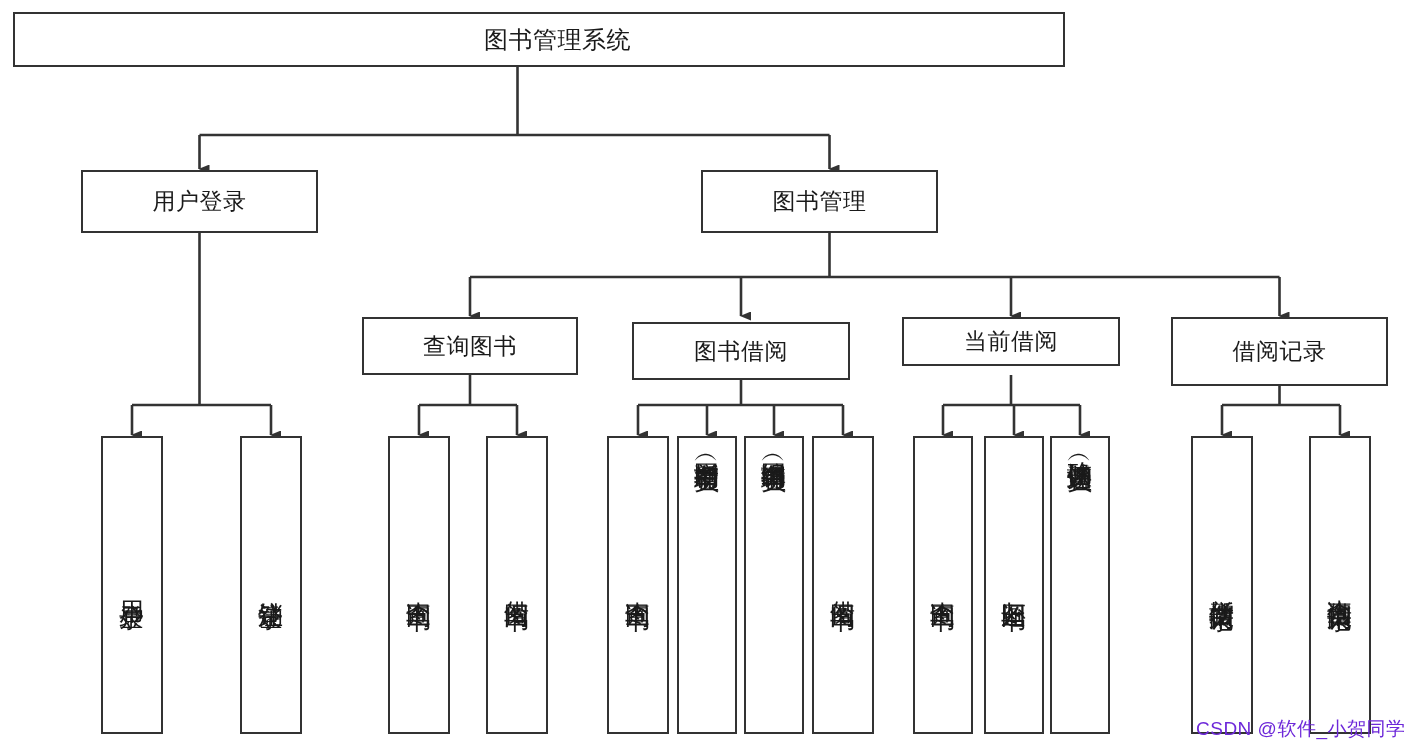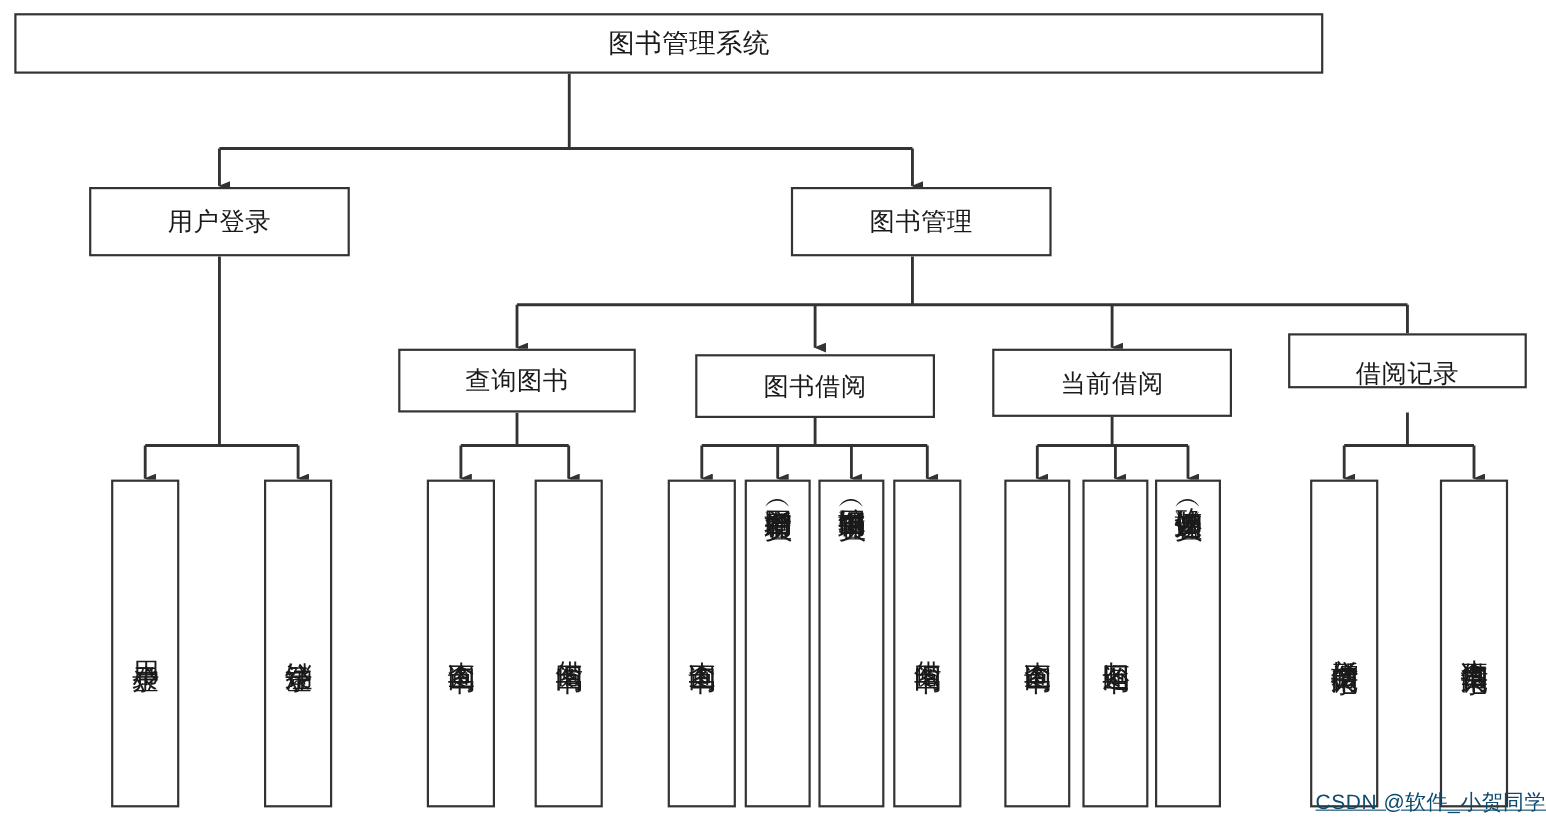--- a/index.html
+++ b/index.html
@@ -67,26 +67,25 @@
   }
   .node.vertical.tall-text {
     align-items: flex-start;
   }
   .node.vertical.tall-text .label {
     font-size: 25px;
     letter-spacing: 1px;
   }
   .watermark {
     position: absolute;
-    color: #0c4a6e;
+    color: #6d28d9;
     font-size: 19px;
     white-space: nowrap;
     letter-spacing: 0.5px;
     user-select: none;
-    text-decoration: underline;
   }
 </style>
 </head>
 <body>
 
 <div id="diagram-root">
 
   <svg id="connectors" viewBox="0 0 1405 747" xmlns="http://www.w3.org/2000/svg">
     <defs>
       <marker id="arrowhead" markerWidth="9" markerHeight="11" refX="4.5" refY="10" orient="auto" markerUnits="userSpaceOnUse">
@@ -124,39 +123,39 @@
         <path d="M 1014 405 L 1014 435" marker-end="url(#arrowhead)"></path>
         <path d="M 1080 405 L 1080 435" marker-end="url(#arrowhead)"></path>
         <path d="M 1279.5 375 L 1279.5 405"></path>
         <path d="M 1222 405 L 1340 405"></path>
         <path d="M 1222 405 L 1222 435" marker-end="url(#arrowhead)"></path>
         <path d="M 1340 405 L 1340 435" marker-end="url(#arrowhead)"></path>
       </g>
   </svg>
 
   <div id="node-layer">
-      <div class="node horizontal title" style="left: 13px; top: 12px; width: 1190px; height: 55px; padding-left: 37px;">
+      <div class="node horizontal title" style="left: 13px; top: 12px; width: 1052px; height: 55px; padding-left: 37px;">
         <span class="label">图书管理系统</span>
       </div>
       <div class="node horizontal" style="left: 81px; top: 170px; width: 237px; height: 63px;">
         <span class="label">用户登录</span>
       </div>
-      <div class="node horizontal" style="left: 719px; top: 170px; width: 237px; height: 63px;">
+      <div class="node horizontal" style="left: 701px; top: 170px; width: 237px; height: 63px;">
         <span class="label">图书管理</span>
       </div>
       <div class="node horizontal" style="left: 362px; top: 317px; width: 216px; height: 58px;">
         <span class="label">查询图书</span>
       </div>
       <div class="node horizontal" style="left: 632px; top: 322px; width: 218px; height: 58px;">
         <span class="label">图书借阅</span>
       </div>
-      <div class="node horizontal" style="left: 902px; top: 317px; width: 218px; height: 62px;">
+      <div class="node horizontal" style="left: 902px; top: 317px; width: 218px; height: 49px;">
         <span class="label">当前借阅</span>
       </div>
-      <div class="node horizontal" style="left: 1171px; top: 303px; width: 217px; height: 50px; align-items: flex-end;">
+      <div class="node horizontal" style="left: 1171px; top: 317px; width: 217px; height: 69px;">
         <span class="label">借阅记录</span>
       </div>
       <div class="node vertical" style="left: 101px; top: 436px; width: 62px; height: 298px;">
         <span class="label">用户登录</span>
       </div>
       <div class="node vertical" style="left: 240px; top: 436px; width: 62px; height: 298px;">
         <span class="label">注销登录</span>
       </div>
       <div class="node vertical" style="left: 388px; top: 436px; width: 62px; height: 298px;">
         <span class="label">查询图书</span>

